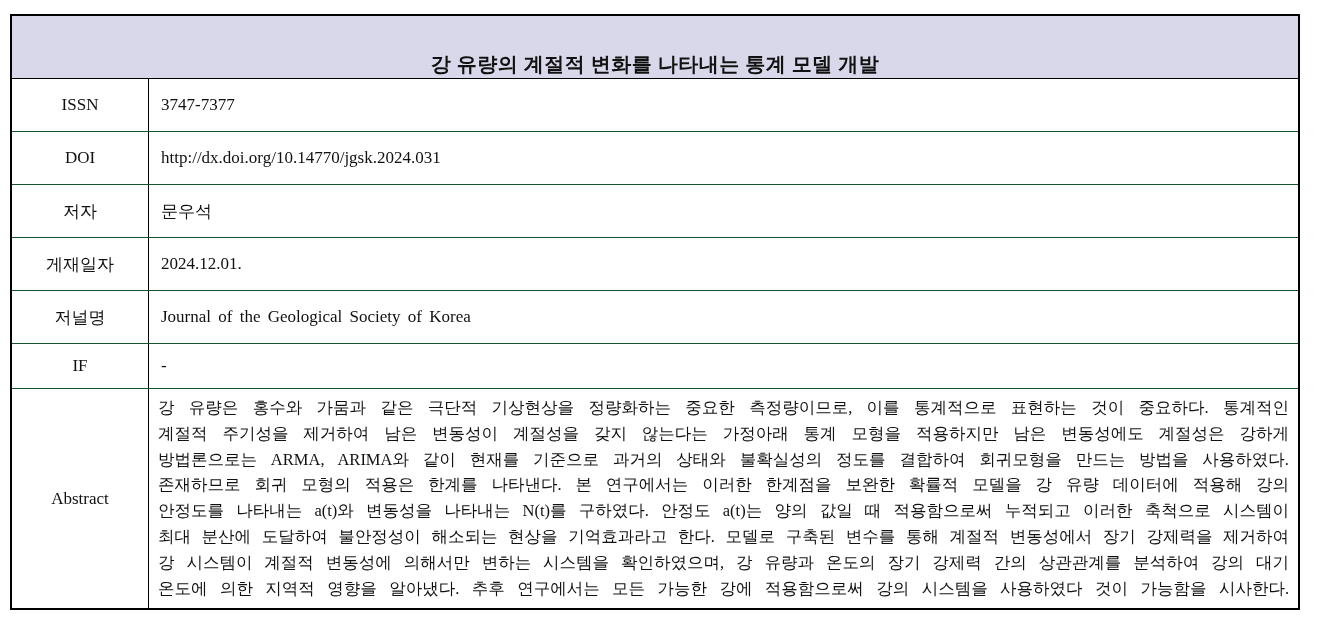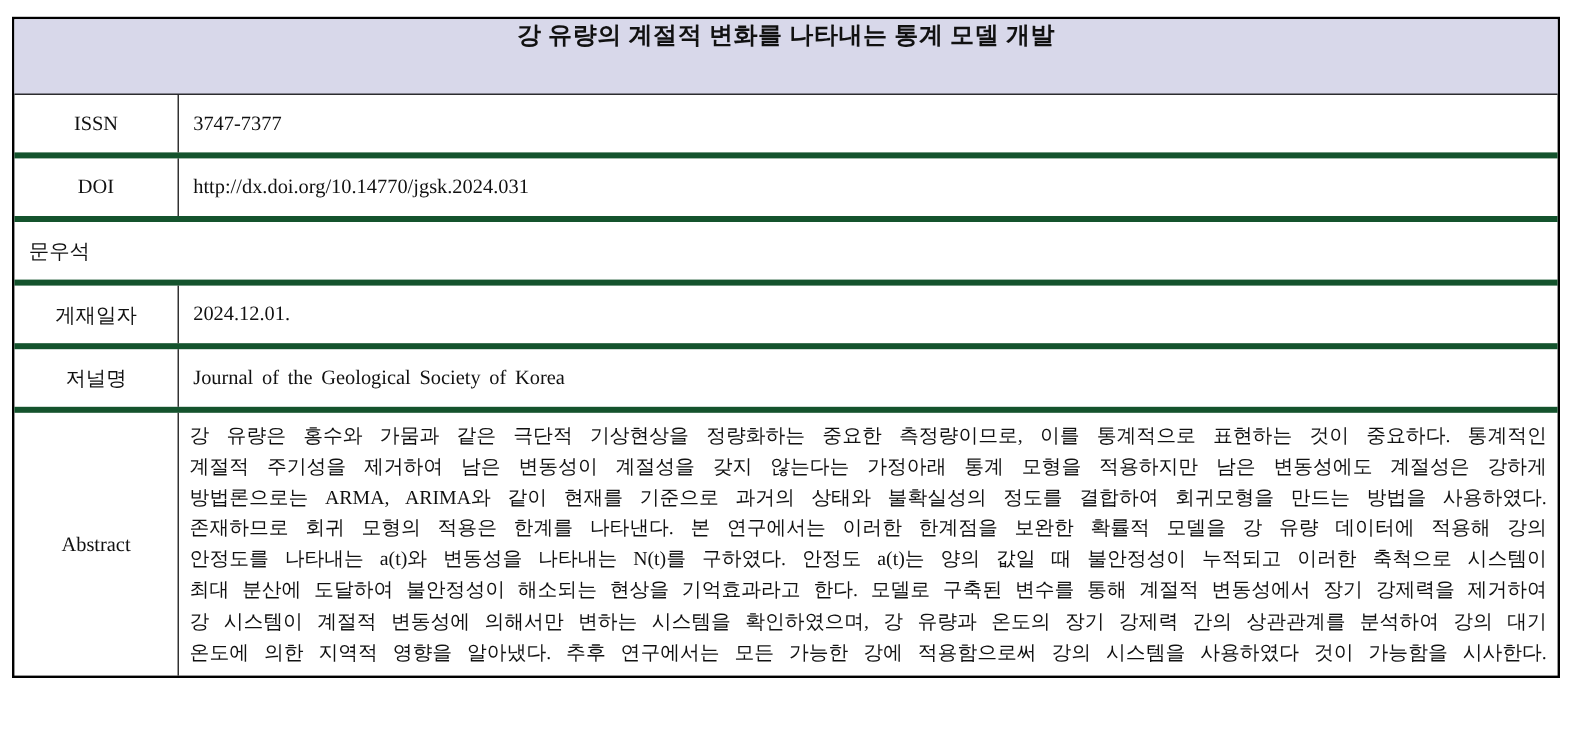--- a/index.html
+++ b/index.html
@@ -18,29 +18,29 @@
     width: 1290px;
     border: 2px solid #000000;
     background: #ffffff;
     box-sizing: border-box;
   }
   .title-row {
     height: 62px;
     background: #d8d8ea;
     border-bottom: 1px solid #000000;
     display: flex;
-    align-items: flex-start;
+    align-items: flex-end;
     justify-content: center;
     font-size: 20px;
     font-weight: bold;
     letter-spacing: 0.5px;
   }
   .meta-row {
     display: flex;
-    border-bottom: 5px solid #14532d;
+    border-bottom: 1px solid #14532d;
     box-sizing: border-box;
   }
   .meta-row.h53 { height: 53px; }
   .meta-row.h45 { height: 45px; }
   .meta-row.abstract-row { height: 219px; border-bottom: none; }
   .label-cell {
     width: 137px;
     flex: 0 0 137px;
     border-right: 1px solid #000000;
     display: flex;
@@ -86,41 +86,46 @@
     <div class="label-cell">ISSN</div>
     <div class="value-cell">3747-7377</div>
   </div>
 
   <div class="meta-row h53">
     <div class="label-cell">DOI</div>
     <div class="value-cell">http://dx.doi.org/10.14770/jgsk.2024.031</div>
   </div>
 
   <div class="meta-row h53">
+    <div class="label-cell">저자</div>
     <div class="value-cell">문우석</div>
   </div>
 
   <div class="meta-row h53">
     <div class="label-cell">게재일자</div>
     <div class="value-cell">2024.12.01.</div>
   </div>
 
   <div class="meta-row h53">
     <div class="label-cell">저널명</div>
     <div class="value-cell">Journal of the Geological Society of Korea</div>
   </div>
 
+  <div class="meta-row h45">
+    <div class="label-cell">IF</div>
+    <div class="value-cell">-</div>
+  </div>
 
   <div class="meta-row abstract-row">
     <div class="label-cell">Abstract</div>
     <div class="value-cell">
       <div class="abs-line">강 유량은 홍수와 가뭄과 같은 극단적 기상현상을 정량화하는 중요한 측정량이므로, 이를 통계적으로 표현하는 것이 중요하다. 통계적인</div>
       <div class="abs-line">계절적 주기성을 제거하여 남은 변동성이 계절성을 갖지 않는다는 가정아래 통계 모형을 적용하지만 남은 변동성에도 계절성은 강하게</div>
       <div class="abs-line">방법론으로는 ARMA, ARIMA와 같이 현재를 기준으로 과거의 상태와 불확실성의 정도를 결합하여 회귀모형을 만드는 방법을 사용하였다.</div>
       <div class="abs-line">존재하므로 회귀 모형의 적용은 한계를 나타낸다. 본 연구에서는 이러한 한계점을 보완한 확률적 모델을 강 유량 데이터에 적용해 강의</div>
-      <div class="abs-line">안정도를 나타내는 a(t)와 변동성을 나타내는 N(t)를 구하였다. 안정도 a(t)는 양의 값일 때 불안정성이 누적되고 이러한 축척으로 시스템이</div>
+      <div class="abs-line">안정도를 나타내는 a(t)와 변동성을 나타내는 N(t)를 구하였다. 안정도 a(t)는 양의 값일 때 적용함으로써 누적되고 이러한 축척으로 시스템이</div>
       <div class="abs-line">최대 분산에 도달하여 불안정성이 해소되는 현상을 기억효과라고 한다. 모델로 구축된 변수를 통해 계절적 변동성에서 장기 강제력을 제거하여</div>
       <div class="abs-line">강 시스템이 계절적 변동성에 의해서만 변하는 시스템을 확인하였으며, 강 유량과 온도의 장기 강제력 간의 상관관계를 분석하여 강의 대기</div>
       <div class="abs-line">온도에 의한 지역적 영향을 알아냈다. 추후 연구에서는 모든 가능한 강에 적용함으로써 강의 시스템을 사용하였다 것이 가능함을 시사한다.</div>
     </div>
   </div>
 
 </div>
 
 </body></html>

